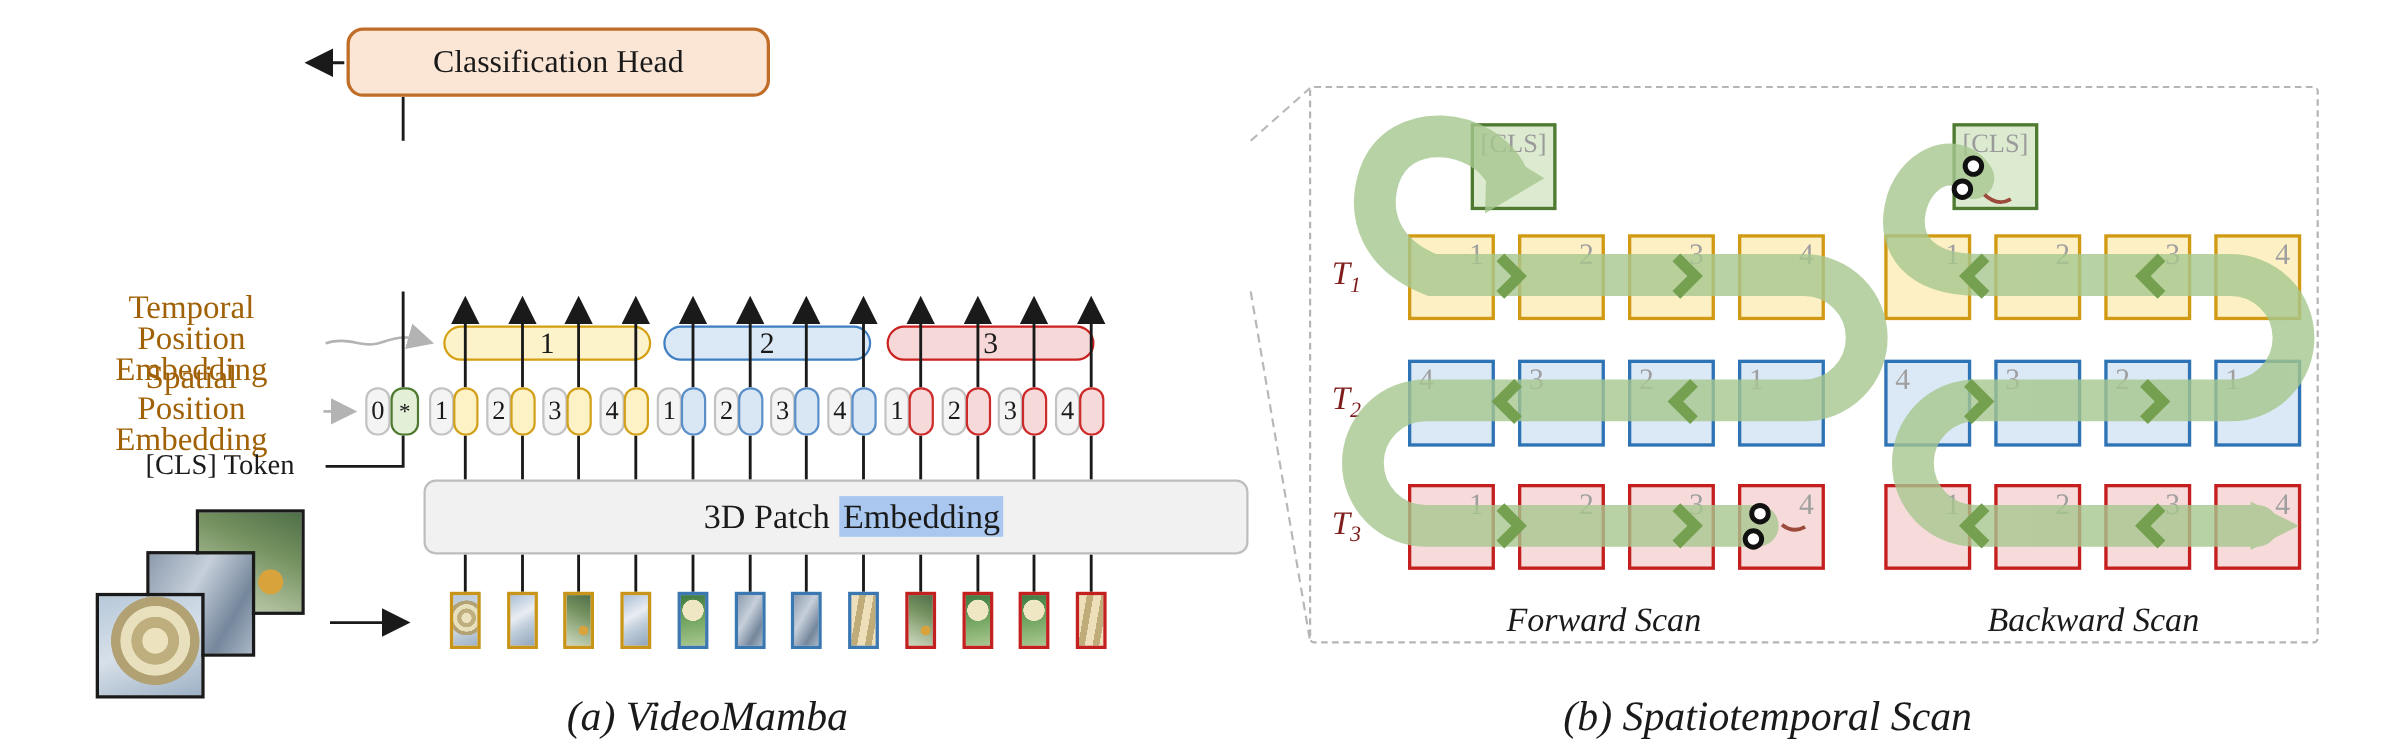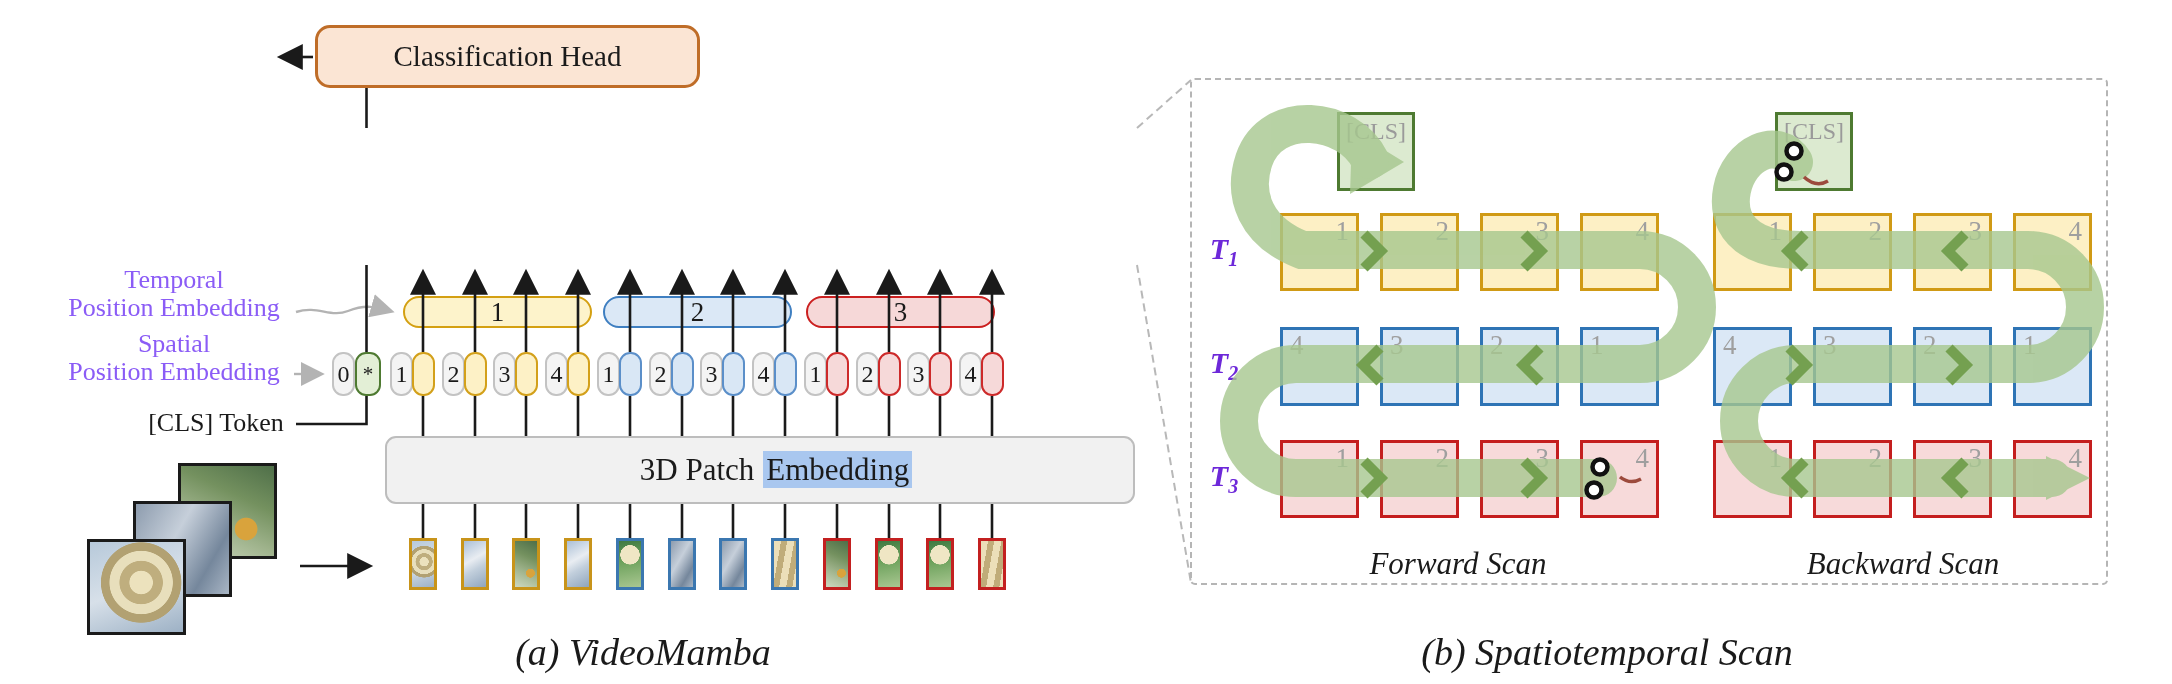--- a/index.html
+++ b/index.html
@@ -15,23 +15,23 @@
           background:#fcebdd;border:3.5px solid #bf6d28;border-radius:40px;text-align:center;z-index:1;}
   .bubble-title{margin-top:22px;font-weight:bold;font-size:28px;}
   .bubble-item{font-style:italic;font-size:21px;line-height:25px;}
   .cls-head{position:absolute;left:315px;top:25px;width:385px;height:63px;box-sizing:border-box;
             background:#fbe5d4;border:3.5px solid #bf6d28;border-radius:15px;text-align:center;
             font-size:29px;line-height:56px;z-index:1;}
   .mamba{position:absolute;left:322px;top:128px;width:813px;height:137px;box-sizing:border-box;
          background:#dde9cd;border:3.5px solid #507c30;border-radius:17px;text-align:center;z-index:1;}
   .mamba-title{font-size:35px;line-height:130px;}
   .times-l{position:absolute;top:16px;right:56px;font-size:30px;}
-  .glabel{position:absolute;left:58px;width:232px;text-align:center;color:#8b5cf6;font-size:26px;
+  .glabel{position:absolute;left:58px;width:232px;text-align:center;color:#a16207;font-size:30px;
           line-height:28px;z-index:1;}
-  .cls-token-label{position:absolute;left:140px;top:408px;width:152px;text-align:center;
+  .cls-token-label{position:absolute;left:124px;top:408px;width:152px;text-align:center;
                    font-size:26px;z-index:1;}
   .oval{position:absolute;top:296px;height:32px;box-sizing:border-box;border-radius:16px;
         border:2.5px solid;text-align:center;font-size:27px;line-height:28px;z-index:1;}
   .oval-y{background:#fdf3cb;border-color:#d4a012;}
   .oval-b{background:#dbe8f6;border-color:#3f7fc1;}
   .oval-r{background:#f6d8d8;border-color:#cb2020;}
   .pill{position:absolute;top:352px;width:23px;height:44px;box-sizing:border-box;border-radius:11px;
         border:2.2px solid;display:flex;align-items:center;justify-content:center;
         font-size:24px;z-index:3;}
   .pgray{background:#f4f4f4;border-color:#c3c3c3;}
@@ -67,21 +67,21 @@
   .clsbox{position:absolute;top:112px;width:78px;height:79px;box-sizing:border-box;
           background:#dcead0;border:3.5px solid #4e7a31;z-index:3;}
   .clsbox .clslab{position:absolute;top:3px;right:6px;color:#9a9a9a;font-size:24px;}
   .cell{position:absolute;width:79px;box-sizing:border-box;border:3.5px solid;z-index:3;}
   .r1{top:213px;height:78px;background:#fdf0c5;border-color:#d09a15;}
   .r2{top:327px;height:79px;background:#dbe8f6;border-color:#2e74b5;}
   .r3{top:440px;height:78px;background:#f7dada;border-color:#c41e1e;}
   .cnum{position:absolute;top:0px;color:#9f9f9f;font-size:27px;}
   .num-r .cnum{right:7px;} .num-l .cnum{left:7px;}
   .tlab{position:absolute;left:1198px;width:52px;text-align:center;font-style:italic;
-        font-size:30px;color:#6d28d9;z-index:1;font-weight:bold;}
+        font-size:30px;color:#7f1d1d;z-index:1;}
   .tlab sub{font-size:20px;}
   .scanlab{position:absolute;top:546px;width:320px;text-align:center;font-style:italic;
            font-size:31px;z-index:7;}
 </style>
 </head>
 <body>
 
 <div class="canvas">
 
   <svg id="bg-svg" class="layer" width="2172" height="684">

